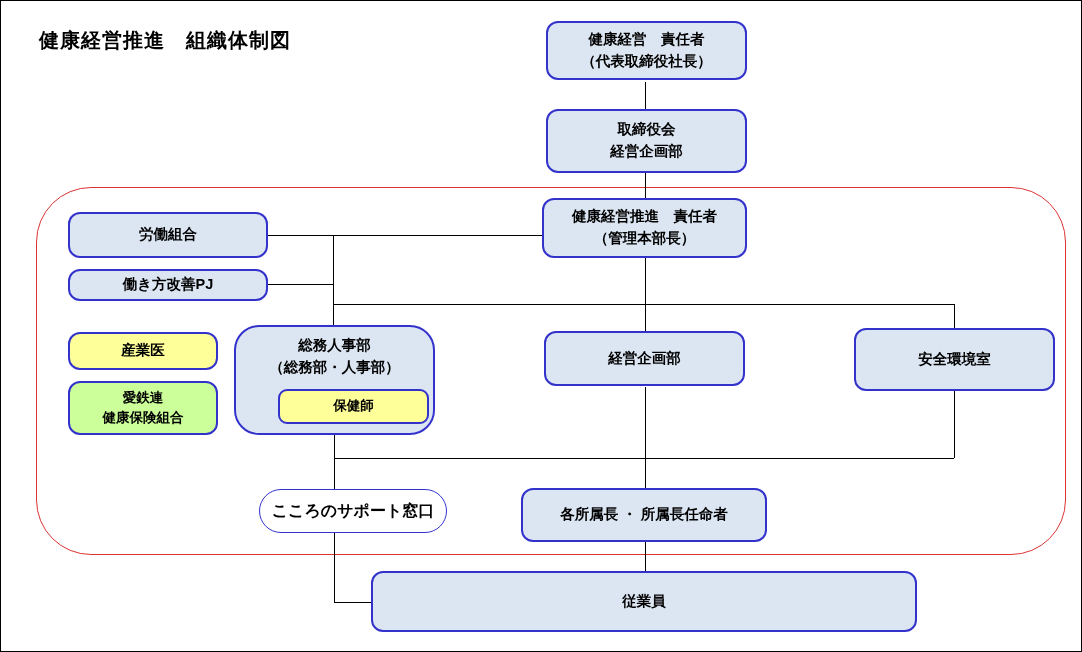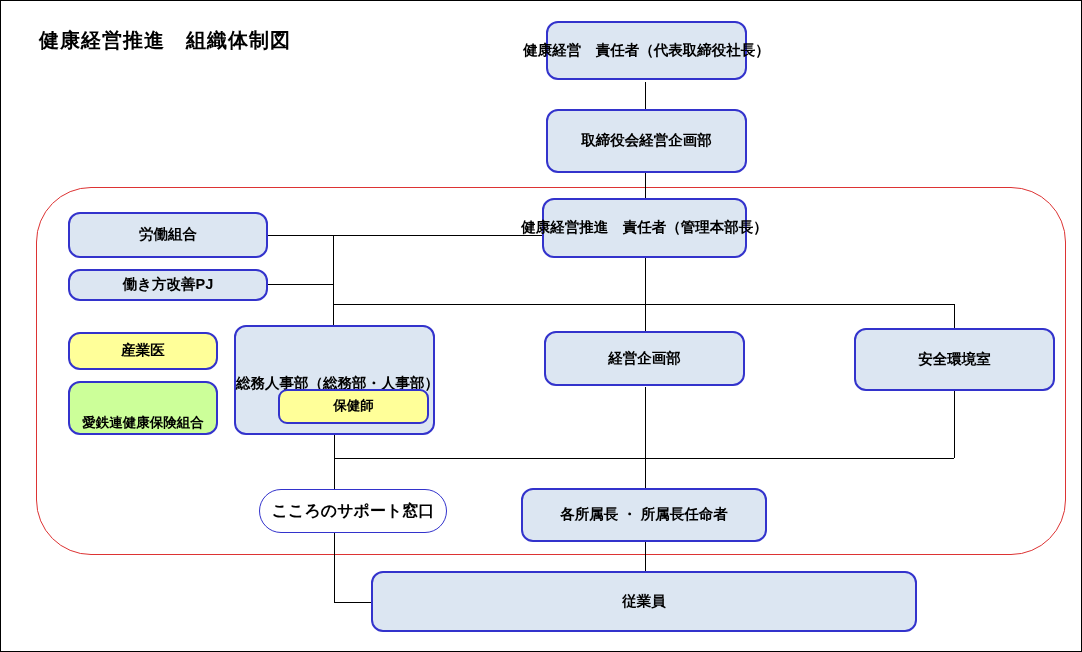--- a/index.html
+++ b/index.html
@@ -39,49 +39,49 @@
   
   .line {
     position: absolute;
     background: #000000;
     z-index: 1;
   }
   
   .node {
     position: absolute;
     display: flex;
-    flex-direction: row;
+    flex-direction: column;
     justify-content: center;
     align-items: center;
     text-align: center;
     background: #dce6f2;
     border: 2px solid #3333cc;
     border-radius: 12px;
     font-size: 14.5px;
     font-weight: 600;
     color: #000000;
     line-height: 1.5;
     z-index: 2;
   }
   .node span { display: block; white-space: nowrap; }
   .node--yellow { background: #ffff99; }
-  .node--green  { background: #ccff99; align-items: flex-end; }
+  .node--green  { background: #ccff99; }
   .node--white  { background: #ffffff; border-width: 1.5px; border-radius: 22px; font-size: 16px; }
   .node--nested {
     border-radius: 9px;
     font-size: 13.5px;
   }
   .n-ceo        { left: 545px; top: 20px;  width: 201px; height: 59px; }
   .n-board      { left: 545px; top: 108px; width: 201px; height: 64px; }
   .n-promotion  { left: 541px; top: 197px; width: 205px; height: 60px; }
   .n-labor      { left: 67px;  top: 211px; width: 200px; height: 46px; }
   .n-workstyle  { left: 67px;  top: 268px; width: 200px; height: 32px; }
   .n-physician  { left: 67px;  top: 331px; width: 150px; height: 38px; }
   .n-insurance  { left: 67px;  top: 380px; width: 150px; height: 54px; font-size: 13.5px; }
-  .n-gahr       { left: 233px; top: 324px; width: 201px; height: 110px; justify-content: flex-start; padding-top: 8px; }
+  .n-gahr       { left: 233px; top: 324px; width: 201px; height: 110px; justify-content: flex-start; padding-top: 8px; border-radius: 25px; }
   .n-nurse      { position: absolute; left: 23px; top: 62px; width: 151px; height: 35px; margin-left: 19px; }
   .n-planning   { left: 543px; top: 330px; width: 201px; height: 55px; }
   .n-safety     { left: 853px; top: 327px; width: 201px; height: 63px; }
   .n-mental     { left: 258px; top: 488px; width: 188px; height: 44px; }
   .n-heads      { left: 520px; top: 487px; width: 246px; height: 54px; }
   .n-employees  { left: 370px; top: 570px; width: 546px; height: 61px; }
 </style>
 </head>
 <body>
 

